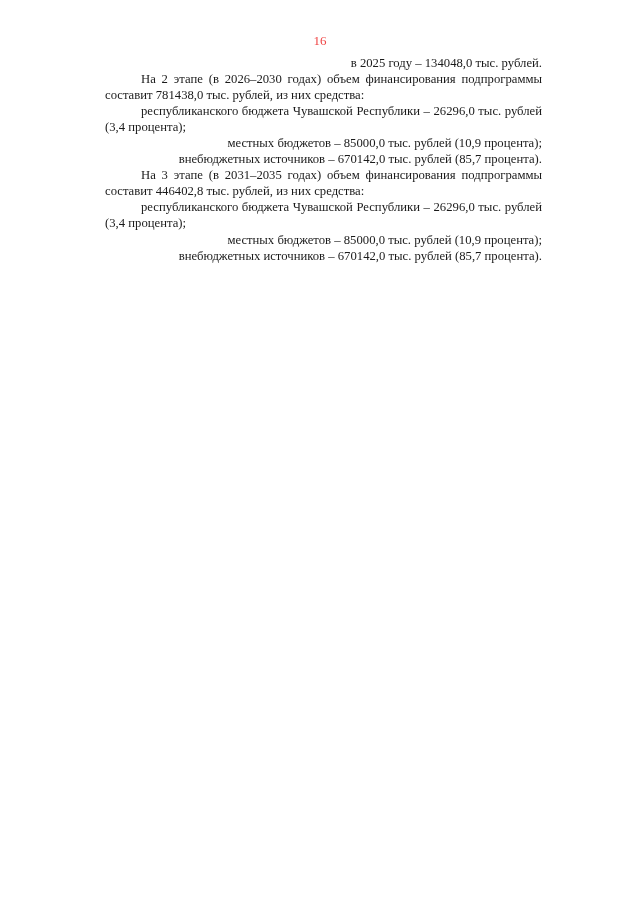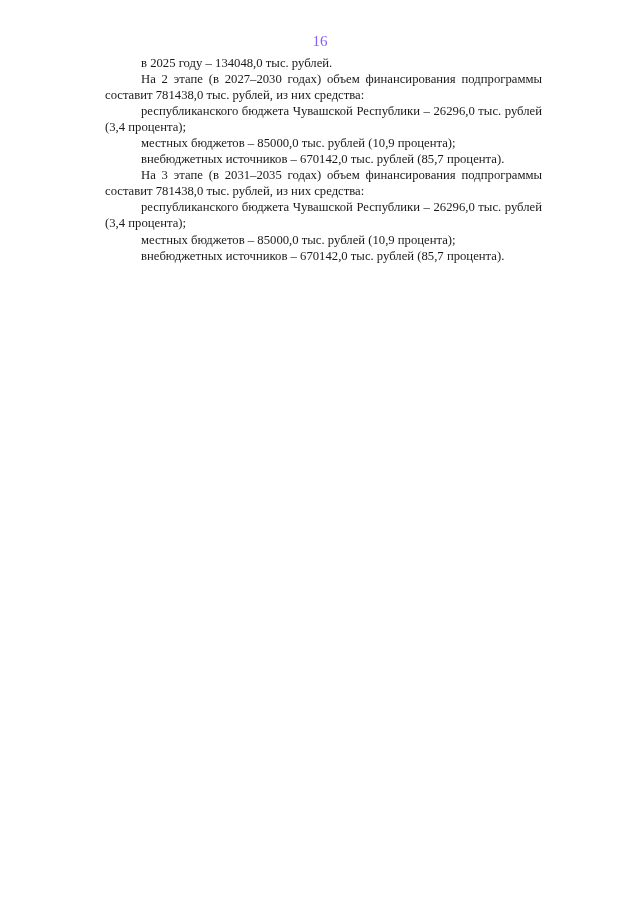--- a/index.html
+++ b/index.html
@@ -24,23 +24,23 @@
     background: #ffffff;
     overflow: hidden;
   }
 
   .page-number {
     position: absolute;
     top: 33px;
     left: 0;
     width: 640px;
     text-align: center;
-    font-size: 15px;
+    font-size: 13px;
     line-height: 16px;
-    color: #8b5cf6;
+    color: #ef4444;
   }
 
   .content {
     position: absolute;
     top: 55px;
     left: 105px;
     width: 437px;
   }
 
   p.para {
@@ -61,48 +61,48 @@
   }
 
   
   p.sub {
     text-indent: 36px;
   }
 
   
   p.last-line,
   p.single {
-    text-align: left;
+    text-align: right;
   }
 
   
   p.flow {
     text-align: justify;
   }
 </style>
 </head>
 <body>
 
 <div class="page">
 
   <div class="page-number">16</div>
 
   <div class="content">
 
     <p class="para sub last-line">в 2025 году – 134048,0 тыс. рублей.</p>
 
-    <p class="para indent flow">На 2 этапе (в 2027–2030 годах) объем финансирования подпрограммы составит 781438,0 тыс. рублей, из них средства:</p>
+    <p class="para indent flow">На 2 этапе (в 2026–2030 годах) объем финансирования подпрограммы составит 781438,0 тыс. рублей, из них средства:</p>
 
     <p class="para sub flow">республиканского бюджета Чувашской Республики – 26296,0 тыс. рублей (3,4 процента);</p>
 
     <p class="para sub last-line">местных бюджетов – 85000,0 тыс. рублей (10,9 процента);</p>
 
     <p class="para sub last-line">внебюджетных источников – 670142,0 тыс. рублей (85,7 процента).</p>
 
-    <p class="para indent flow">На 3 этапе (в 2031–2035 годах) объем финансирования подпрограммы составит 781438,0 тыс. рублей, из них средства:</p>
+    <p class="para indent flow">На 3 этапе (в 2031–2035 годах) объем финансирования подпрограммы составит 446402,8 тыс. рублей, из них средства:</p>
 
     <p class="para sub flow">республиканского бюджета Чувашской Республики – 26296,0 тыс. рублей (3,4 процента);</p>
 
     <p class="para sub last-line">местных бюджетов – 85000,0 тыс. рублей (10,9 процента);</p>
 
     <p class="para sub last-line">внебюджетных источников – 670142,0 тыс. рублей (85,7 процента).</p>
 
 
 
   </div>

